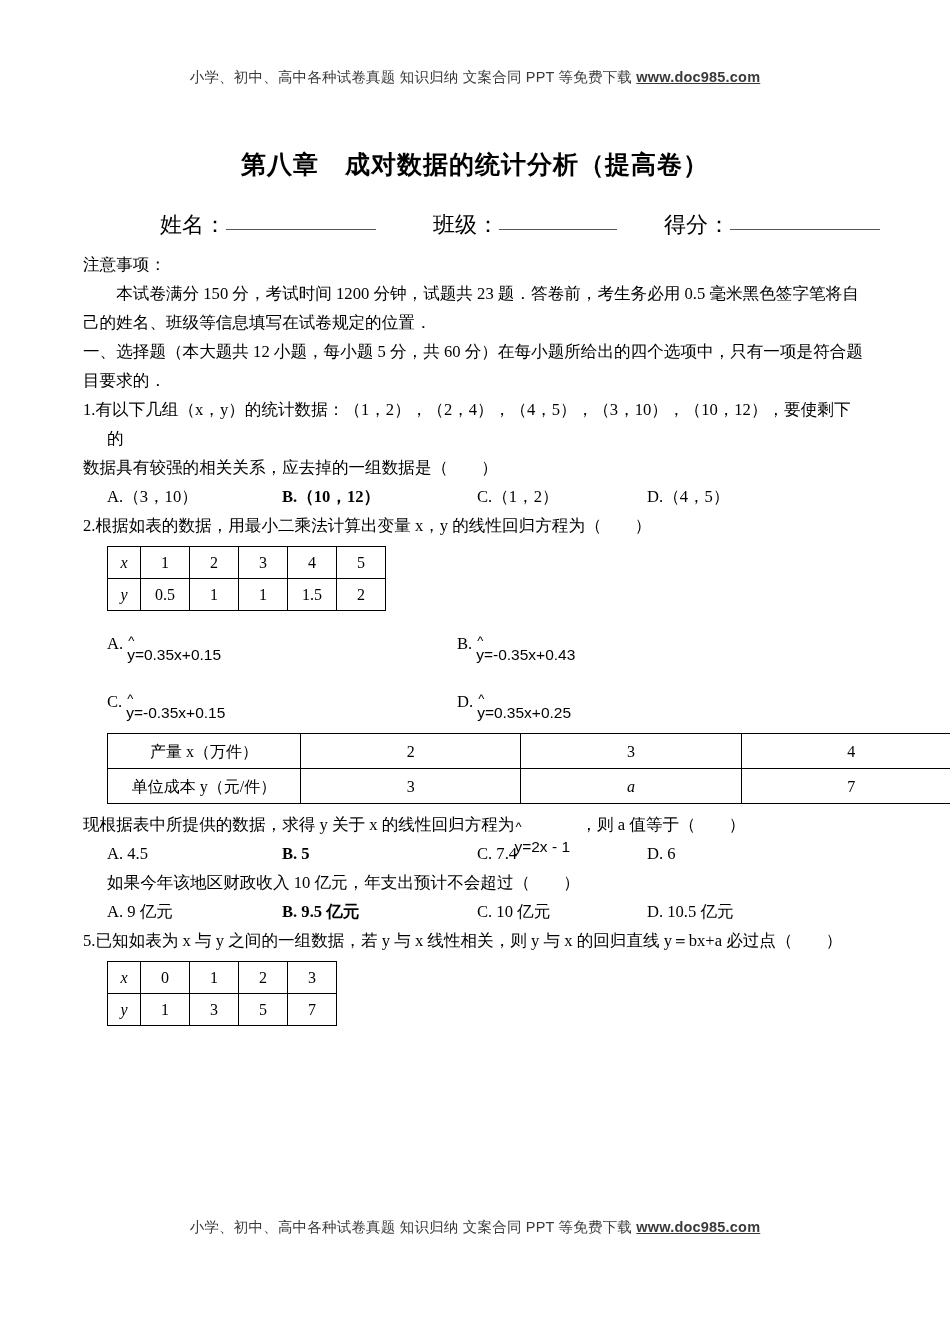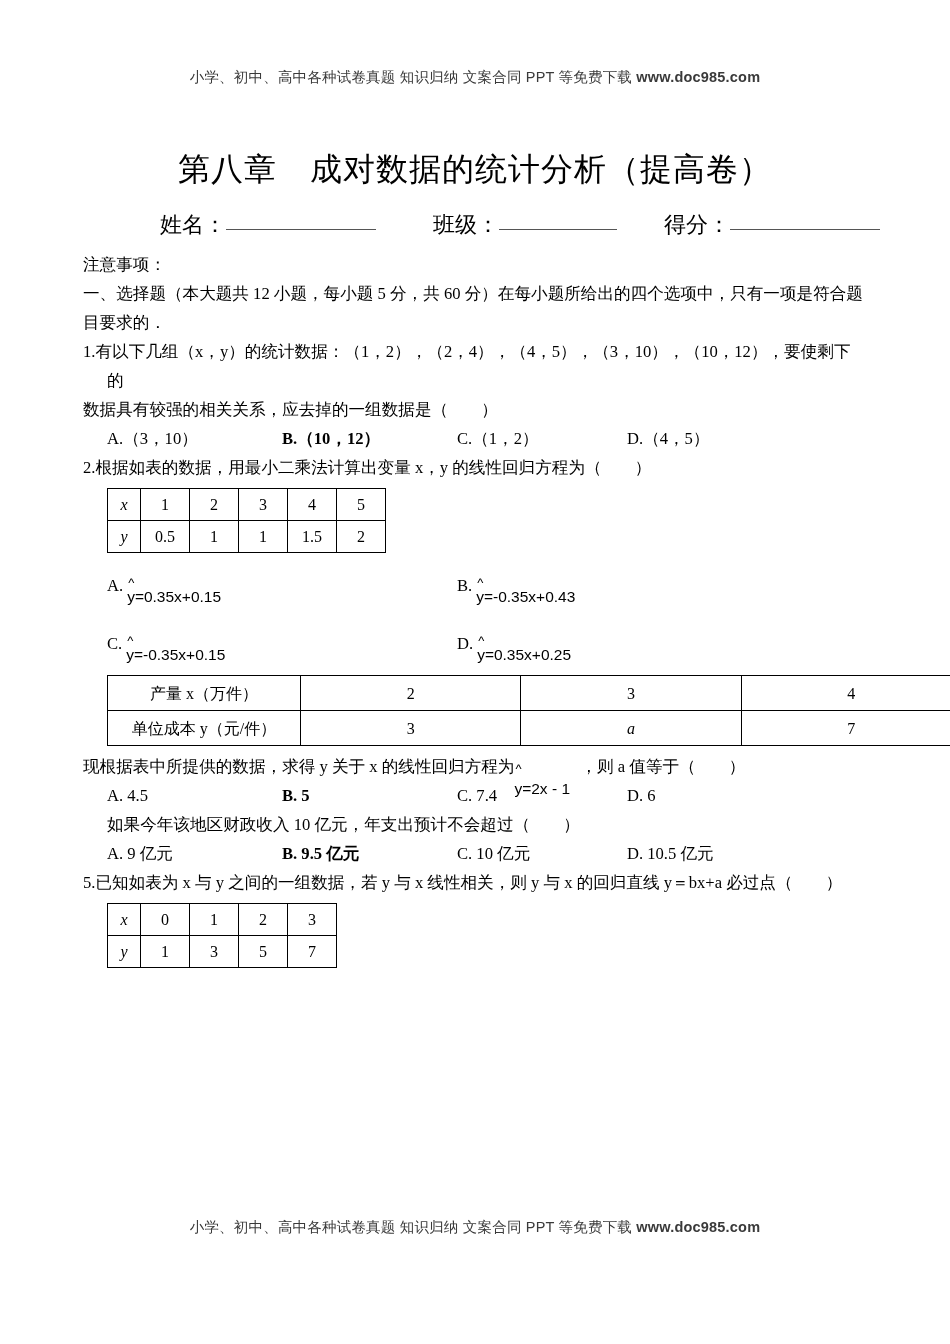--- a/index.html
+++ b/index.html
@@ -29,32 +29,32 @@
     width: 950px;
     text-align: center;
     font-family: "Liberation Sans", "DejaVu Sans", sans-serif;
     font-size: 14.5px;
     color: #3a3a3a;
     letter-spacing: 0.2px;
     white-space: nowrap;
   }
   .watermark-top { top: 68px; }
   .watermark-bottom { top: 1218px; }
-  .wm-url { font-weight: bold; }
+  .wm-url { font-weight: bold; text-decoration: underline; }
 
   
   .doc-title {
     position: absolute;
     top: 148px;
     left: 0;
     width: 950px;
     text-align: center;
     font-family: "Liberation Sans", "DejaVu Sans", sans-serif;
-    font-weight: normal;
-    font-size: 32px;
+    font-weight: bold;
+    font-size: 25px;
     letter-spacing: 1px;
   }
 
   
   .identity {
     position: absolute;
     top: 210px;
     left: 160px;
     width: 680px;
     font-size: 22px;
@@ -97,21 +97,21 @@
     width: 100%;
     padding-left: 24px;
     box-sizing: border-box;
   }
   .opts .op {
     display: inline-block;
     vertical-align: top;
   }
   .w-a { width: 175px; }
   .w-b { width: 175px; font-weight: bold; }
-  .w-c { width: 170px; }
+  .w-c { width: 170px; margin-left: 20px; }
   .w-d { width: 160px; }
 
   
   .yhat {
     display: inline-block;
     position: relative;
     font-family: "Liberation Sans", "DejaVu Sans", sans-serif;
     font-size: 15.5px;
     line-height: 1;
   }
@@ -219,20 +219,21 @@
     <span class="fld"><span>姓名：</span><span class="rule rule-name"></span></span>
     <span class="gap-a"></span>
     <span class="fld"><span>班级：</span><span class="rule rule-class"></span></span>
     <span class="gap-b"></span>
     <span class="fld"><span>得分：</span><span class="rule rule-score"></span></span>
   </div>
 
   <div class="body-flow">
 
     <p>注意事项：</p>
+    <p class="indent2">本试卷满分 150 分，考试时间 1200 分钟，试题共 23 题．答卷前，考生务必用 0.5 毫米黑色签字笔将自己的姓名、班级等信息填写在试卷规定的位置．</p>
 
     <p>一、选择题（本大题共 12 小题，每小题 5 分，共 60 分）在每小题所给出的四个选项中，只有一项是符合题目要求的．</p>
 
     <p class="q-line"><span>1.</span><span>有以下几组（x，y）的统计数据：（1，2），（2，4），（4，5），（3，10），（10，12），要使剩下</span></p>
     <p class="cont">的</p>
     <p>数据具有较强的相关关系，应去掉的一组数据是（　　）</p>
     <p class="opts">
       <span class="op w-a">A.（3，10）</span><span class="op w-b">B.（10，12）</span><span class="op w-c">C.（1，2）</span><span class="op w-d">D.（4，5）</span>
     </p>
 

